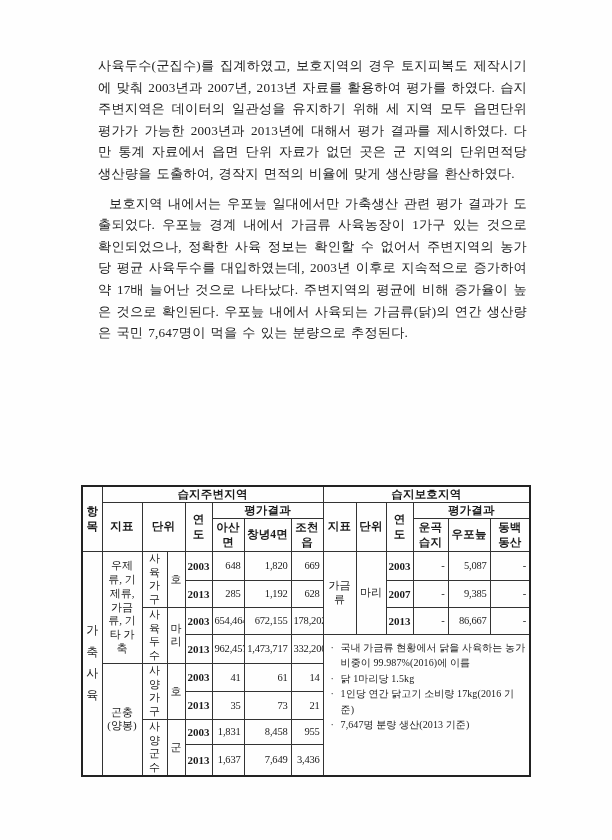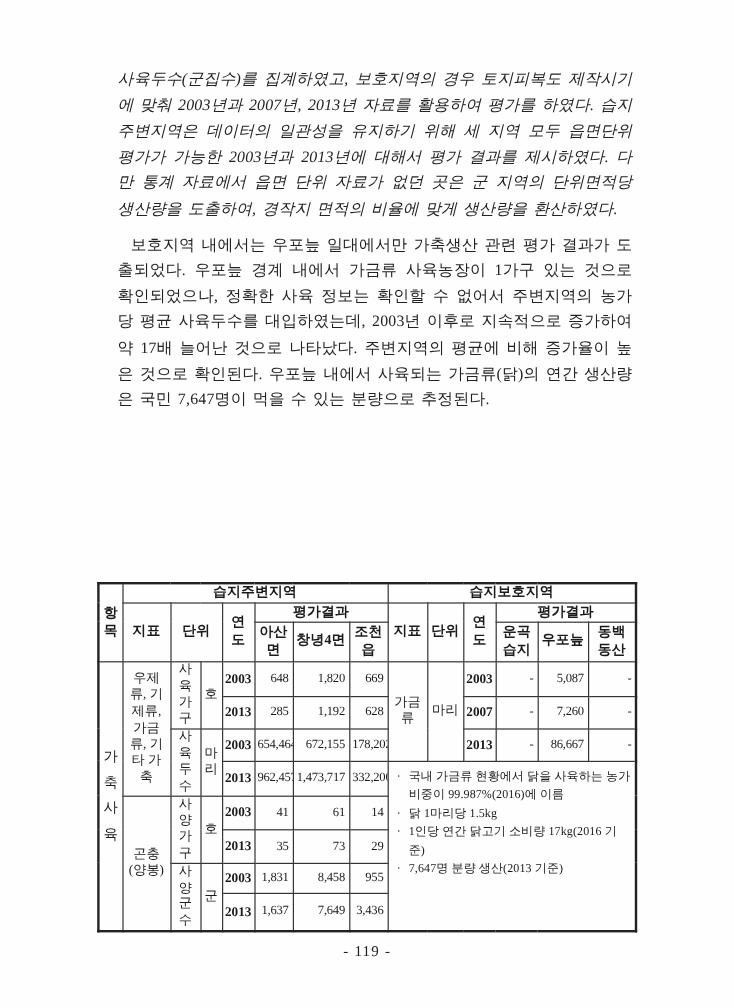--- a/index.html
+++ b/index.html
@@ -26,21 +26,21 @@
   .para {
     margin: 0 0 8px 0;
     font-size: 13.2px;
     line-height: 21.6px;
     text-align: justify;
     text-indent: 11px;
     word-spacing: 1.5px;
     letter-spacing: 0.2px;
     color: #222;
   }
-  .para.no-indent { text-indent: 0; font-style: italic; }
+  .para.no-indent { text-indent: 0; }
 
   
   .table-area {
     position: absolute;
     top: 485px;
     left: 81px;
     width: 449px;
   }
   .caption {
     font-size: 12.3px;
@@ -185,21 +185,21 @@
           <td class="num">5,087</td>
           <td class="num">-</td>
         </tr>
         <tr class="br2">
           <td class="yr">2013</td>
           <td class="num">285</td>
           <td class="num">1,192</td>
           <td class="num">628</td>
           <td class="yr">2007</td>
           <td class="num">-</td>
-          <td class="num">7,260</td>
+          <td class="num">9,385</td>
           <td class="num">-</td>
         </tr>
         <tr class="br3">
           <td rowspan="2" class="uname brk">사육두수</td>
           <td rowspan="2" class="unit brk">마리</td>
           <td class="yr">2003</td>
           <td class="num">654,464</td>
           <td class="num">672,155</td>
           <td class="num">178,202</td>
           <td class="yr">2013</td>
@@ -227,35 +227,34 @@
           <td rowspan="2" class="unit brk">호</td>
           <td class="yr">2003</td>
           <td class="num">41</td>
           <td class="num">61</td>
           <td class="num">14</td>
         </tr>
         <tr class="br6">
           <td class="yr">2013</td>
           <td class="num">35</td>
           <td class="num">73</td>
-          <td class="num">29</td>
+          <td class="num">21</td>
         </tr>
         <tr class="br7">
           <td rowspan="2" class="uname brk">사양군수</td>
           <td rowspan="2" class="unit brk">군</td>
           <td class="yr">2003</td>
           <td class="num">1,831</td>
           <td class="num">8,458</td>
           <td class="num">955</td>
         </tr>
         <tr class="br8">
           <td class="yr">2013</td>
           <td class="num">1,637</td>
           <td class="num">7,649</td>
           <td class="num">3,436</td>
         </tr>
       </tbody>
     </table>
   </div>
 
-  <div class="page-number">- 119 -</div>
 
 </div>
 
 </body></html>

